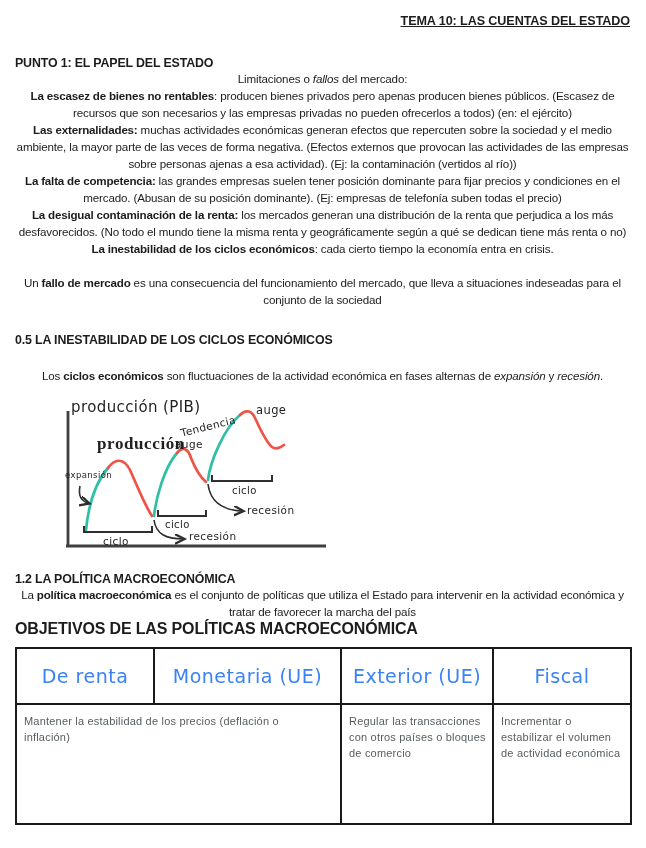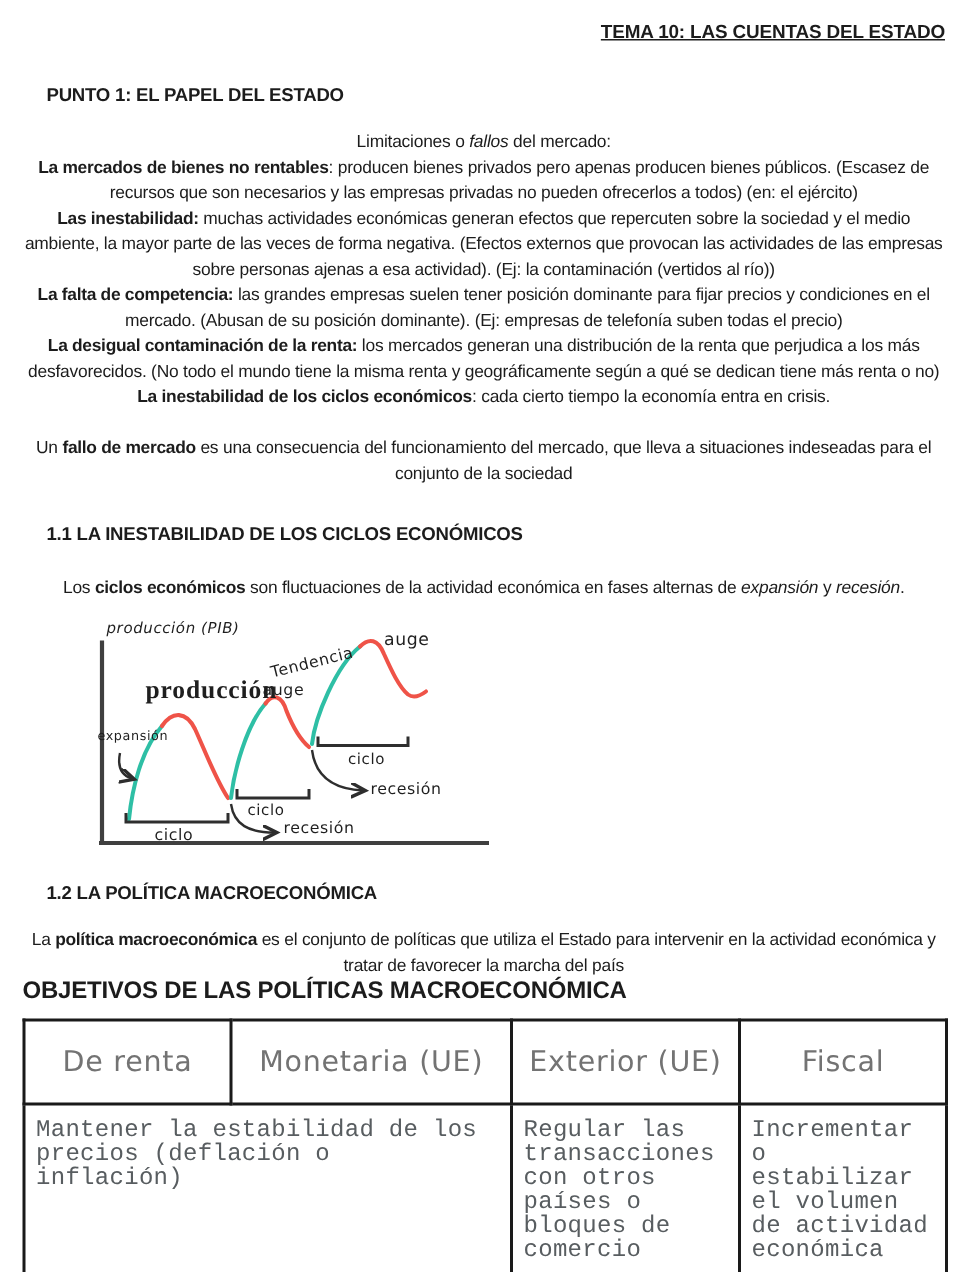--- a/index.html
+++ b/index.html
@@ -6,87 +6,87 @@
   body{
     width:646px;height:848px;overflow:hidden;background:#ffffff;
     font-family:"Liberation Sans",sans-serif;color:#1c1c1c;
   }
   .page{padding:14px 16px 0 15px;}
   .title{
     text-align:right;font-size:12.6px;font-weight:bold;margin:0;
     letter-spacing:-0.1px;
   }
   .title span{text-decoration:underline;}
-  h2.sec{font-size:12.4px;font-weight:bold;margin:16px;letter-spacing:-0.15px;}
+  h2.sec{font-size:12.4px;font-weight:bold;margin:0;letter-spacing:-0.15px;}
   h2.p1{margin-top:28px;}
   h2.s11{margin-top:25px;}
   h2.s12{margin-top:14px;}
   h3.obj{font-size:16px;font-weight:bold;margin:0;letter-spacing:-0.15px;}
   p.body{margin:0;font-size:11.6px;line-height:17px;letter-spacing:-0.15px;text-align:center;}
   p.gap17{margin-top:17px;}
   p.gap20{margin-top:20px;}
   p.body b{letter-spacing:-0.2px;}
   em{font-style:italic;}
 
   
   .diagram{position:relative;width:284px;height:160px;margin:14px 0 0 43px;}
   .diagram svg{position:absolute;left:0;top:0;}
   .hw{
     position:absolute;font-family:"DejaVu Sans",sans-serif;color:#1f1f1f;
     letter-spacing:0.4px;white-space:nowrap;
   }
-  .hw-axis{left:13px;top:0px;font-size:10px;font-style:italic;}
+  .hw-axis{left:13px;top:0px;font-size:15px;}
   .hw-prod{left:39px;top:36px;font-size:17px;font-weight:bold;letter-spacing:0.6px;font-family:Liberation Serif, serif;}
   .hw-tend{left:122px;top:22px;font-size:10.5px;transform:rotate(-14deg);}
   .hw-auge1{left:117px;top:40px;font-size:10.5px;}
   .hw-auge2{left:198px;top:5px;font-size:11.5px;}
   .hw-exp{left:7px;top:72px;font-size:8.5px;}
   .hw-ciclo1{left:45px;top:137px;font-size:10.5px;}
   .hw-ciclo2{left:107px;top:121px;font-size:10px;}
   .hw-ciclo3{left:174px;top:87px;font-size:10px;}
   .hw-rec1{left:131px;top:132px;font-size:10.5px;}
   .hw-rec2{left:189px;top:106px;font-size:10.5px;}
 
   
   table.obj-table{
     border-collapse:collapse;margin-top:9px;width:615px;table-layout:fixed;
   }
   table.obj-table td{border:2px solid #1a1a1a;vertical-align:top;}
   .th-cell{
     height:52px;vertical-align:middle !important;text-align:center;
-    font-family:"DejaVu Sans",sans-serif;font-size:19px;color:#737373;
+    font-family:"DejaVu Sans",sans-serif;font-size:19px;color:#3b82f6;
     letter-spacing:0.5px;
   }
   .body-cell{
     height:106px;padding:8px 4px 4px 7px;
-    font-family:Liberation Mono, monospace;font-size:16px;line-height:16px;
+    font-family:Liberation Sans, sans-serif;font-size:11px;line-height:16px;
     color:#585d60;letter-spacing:0.2px;border-radius:29px;
   }
   .body-cell .inner{max-width:300px;}
 </style>
 </head>
 <body>
 
 <div class="page">
 
   <p class="title"><span>TEMA 10: LAS CUENTAS DEL ESTADO</span></p>
 
   <h2 class="sec p1">PUNTO 1: EL PAPEL DEL ESTADO</h2>
 
   <p class="body"><span>Limitaciones o </span><em>fallos</em><span> del mercado:</span></p>
 
-  <p class="body"><b>La mercados de bienes no rentables</b><span>: producen bienes privados pero apenas producen bienes públicos. (Escasez de recursos que son necesarios y las empresas privadas no pueden ofrecerlos a todos) (en: el ejército)</span></p>
-  <p class="body"><b>Las inestabilidad:</b><span> muchas actividades económicas generan efectos que repercuten sobre la sociedad y el medio ambiente, la mayor parte de las veces de forma negativa. (Efectos externos que provocan las actividades de las empresas sobre personas ajenas a esa actividad). (Ej: la contaminación (vertidos al río))</span></p>
+  <p class="body"><b>La escasez de bienes no rentables</b><span>: producen bienes privados pero apenas producen bienes públicos. (Escasez de recursos que son necesarios y las empresas privadas no pueden ofrecerlos a todos) (en: el ejército)</span></p>
+  <p class="body"><b>Las externalidades:</b><span> muchas actividades económicas generan efectos que repercuten sobre la sociedad y el medio ambiente, la mayor parte de las veces de forma negativa. (Efectos externos que provocan las actividades de las empresas sobre personas ajenas a esa actividad). (Ej: la contaminación (vertidos al río))</span></p>
   <p class="body"><b>La falta de competencia:</b><span> las grandes empresas suelen tener posición dominante para fijar precios y condiciones en el mercado. (Abusan de su posición dominante). (Ej: empresas de telefonía suben todas el precio)</span></p>
   <p class="body"><b>La desigual contaminación de la renta:</b><span> los mercados generan una distribución de la renta que perjudica a los más desfavorecidos. (No todo el mundo tiene la misma renta y geográficamente según a qué se dedican tiene más renta o no)</span></p>
   <p class="body"><b>La inestabilidad de los ciclos económicos</b><span>: cada cierto tiempo la economía entra en crisis.</span></p>
 
   <p class="body gap17"><span>Un </span><b>fallo de mercado</b><span> es una consecuencia del funcionamiento del mercado, que lleva a situaciones indeseadas para el conjunto de la sociedad</span></p>
 
-  <h2 class="sec s11">1.1 LA INESTABILIDAD DE LOS CICLOS ECONÓMICOS</h2>
+  <h2 class="sec s11">0.5 LA INESTABILIDAD DE LOS CICLOS ECONÓMICOS</h2>
 
   <p class="body gap20"><span>Los </span><b>ciclos económicos</b><span> son fluctuaciones de la actividad económica en fases alternas de </span><em>expansión</em><span> y </span><em>recesión</em><span>.</span></p>
 
   <div class="diagram">
     <svg width="284" height="160" viewBox="0 0 284 160">
       <defs>
         <marker id="ah" markerWidth="8" markerHeight="8" refX="5" refY="3" orient="auto">
           <path d="M0,0 L6,3 L0,6" fill="none" stroke="#2e2e2e" stroke-width="1.4"></path>
         </marker>
       </defs>

